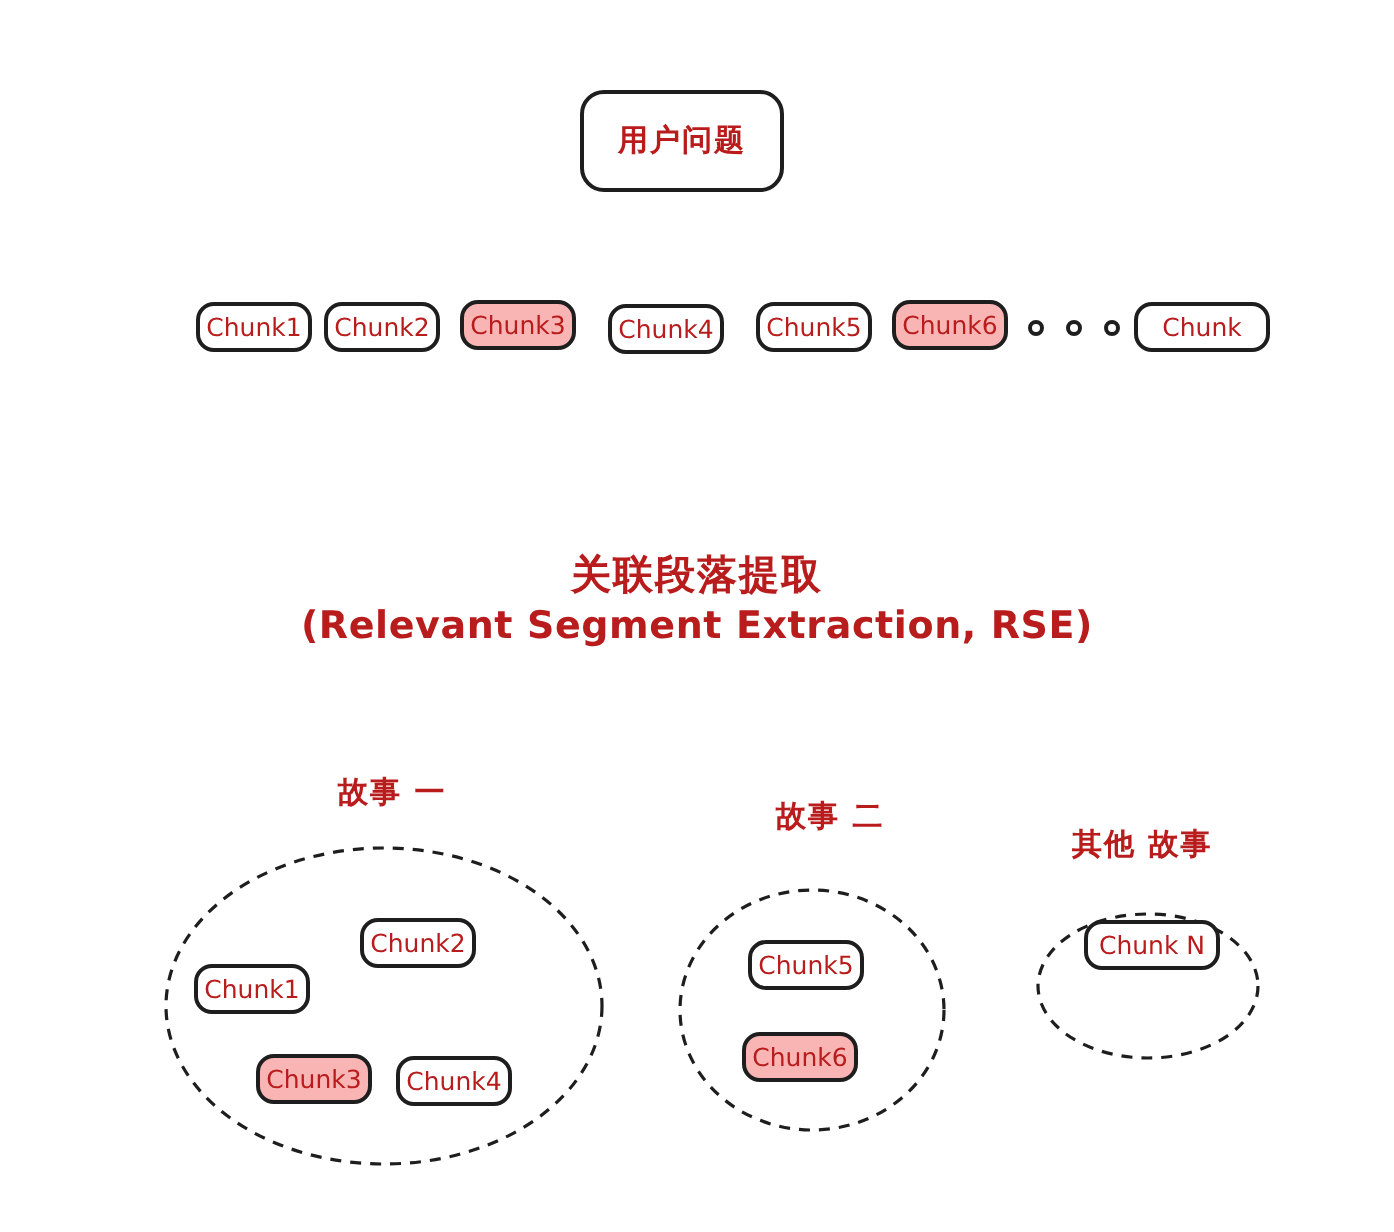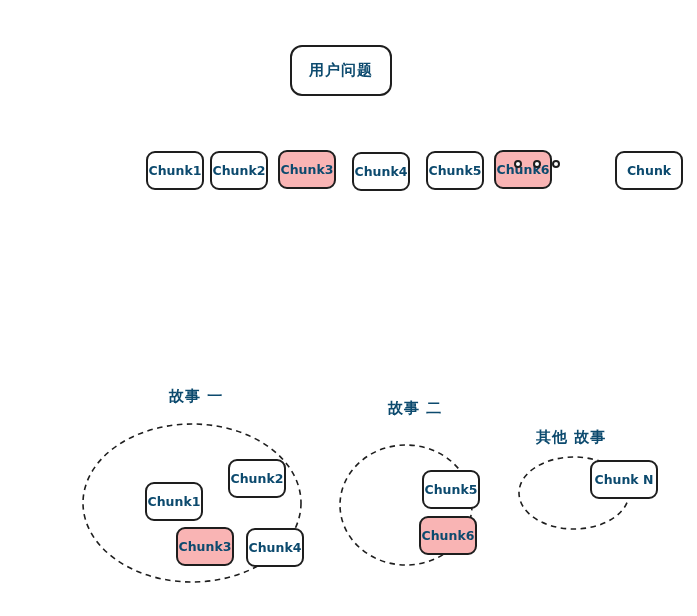--- a/index.html
+++ b/index.html
@@ -2,47 +2,46 @@
 <html><head>
 <meta charset="utf-8">
 <style>
   html, body { margin: 0; padding: 0; background: #ffffff; }
   .canvas {
     position: relative;
     width: 697px;
     height: 616px;
     background: #ffffff;
     font-family: "DejaVu Sans", sans-serif;
-    color: #0c4a6e;
+    color: #b91c1c;
     overflow: hidden;
   }
   
   .query-box {
     position: absolute;
     left: 290px; top: 45px;
     width: 98px; height: 47px;
     border: 2.5px solid #1e1e1e;
     border-radius: 12px;
     background: #ffffff;
     display: flex; align-items: center; justify-content: center;
     font-size: 15px; font-weight: 600;
     letter-spacing: 1px;
   }
   
   .chunk {
     position: absolute;
     box-sizing: border-box;
-    width: 58px; height: 39px;
+    width: 58px; height: 25px;
     border: 2px solid #1e1e1e;
     border-radius: 9px;
     background: #ffffff;
     display: flex; align-items: center; justify-content: center;
-    font-size: 12.5px; font-weight: 700;
+    font-size: 12.5px; font-weight: 400;
     white-space: nowrap;
-    margin-left: 48px;
   }
   .chunk.hl { background: #f9b4b4; text-align: right; }
   .chunk.wide { width: 68px; }
   
   .dots {
     position: absolute;
     left: 514px; top: 160px;
     display: flex; gap: 11px; align-items: center;
   }
   .dot {
@@ -85,36 +84,40 @@
   <div class="chunk" style="left:304px; top:152px">Chunk4</div>
   <div class="chunk" style="left:378px; top:151px">Chunk5</div>
   <div class="chunk hl" style="left:446px; top:150px">Chunk6</div>
   <div class="dots">
     <span class="dot"></span>
     <span class="dot"></span>
     <span class="dot"></span>
   </div>
   <div class="chunk wide" style="left:567px; top:151px">Chunk</div>
 
+  <div class="title-block">
+    <div class="title-zh">关联段落提取</div>
+    <div class="title-en">(Relevant Segment Extraction, RSE)</div>
+  </div>
 
   <div class="group-label" style="left:169px; top:387px">故事 一</div>
   <svg class="ellipse-svg" style="left:80px; top:421px" width="224" height="164">
     <ellipse cx="112" cy="82" rx="109" ry="79" fill="none" stroke="#1e1e1e" stroke-width="1.6" stroke-dasharray="5.5 4.5"></ellipse>
   </svg>
   <div class="chunk" style="left:180px; top:459px">Chunk2</div>
   <div class="chunk" style="left:97px; top:482px">Chunk1</div>
   <div class="chunk hl" style="left:128px; top:527px">Chunk3</div>
   <div class="chunk" style="left:198px; top:528px">Chunk4</div>
 
   <div class="group-label" style="left:388px; top:399px">故事 二</div>
   <svg class="ellipse-svg" style="left:338px; top:443px" width="136" height="124">
     <ellipse cx="68" cy="62" rx="66" ry="60" fill="none" stroke="#1e1e1e" stroke-width="1.6" stroke-dasharray="5.5 4.5"></ellipse>
   </svg>
   <div class="chunk" style="left:374px; top:470px">Chunk5</div>
   <div class="chunk hl" style="left:371px; top:516px">Chunk6</div>
 
-  <div class="group-label" style="left:536px; top:428px">其他 故事</div>
+  <div class="group-label" style="left:536px; top:413px">其他 故事</div>
   <svg class="ellipse-svg" style="left:517px; top:455px" width="114" height="76">
     <ellipse cx="57" cy="38" rx="55" ry="36" fill="none" stroke="#1e1e1e" stroke-width="1.6" stroke-dasharray="5.5 4.5"></ellipse>
   </svg>
   <div class="chunk wide" style="left:542px; top:460px">Chunk N</div>
 
 </div>
 
 </body></html>

